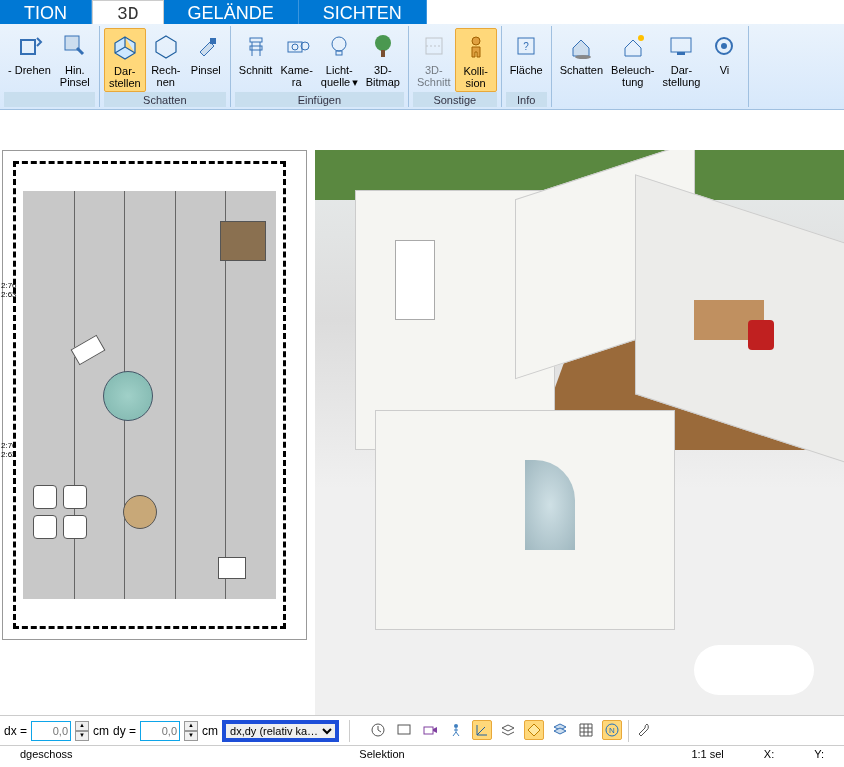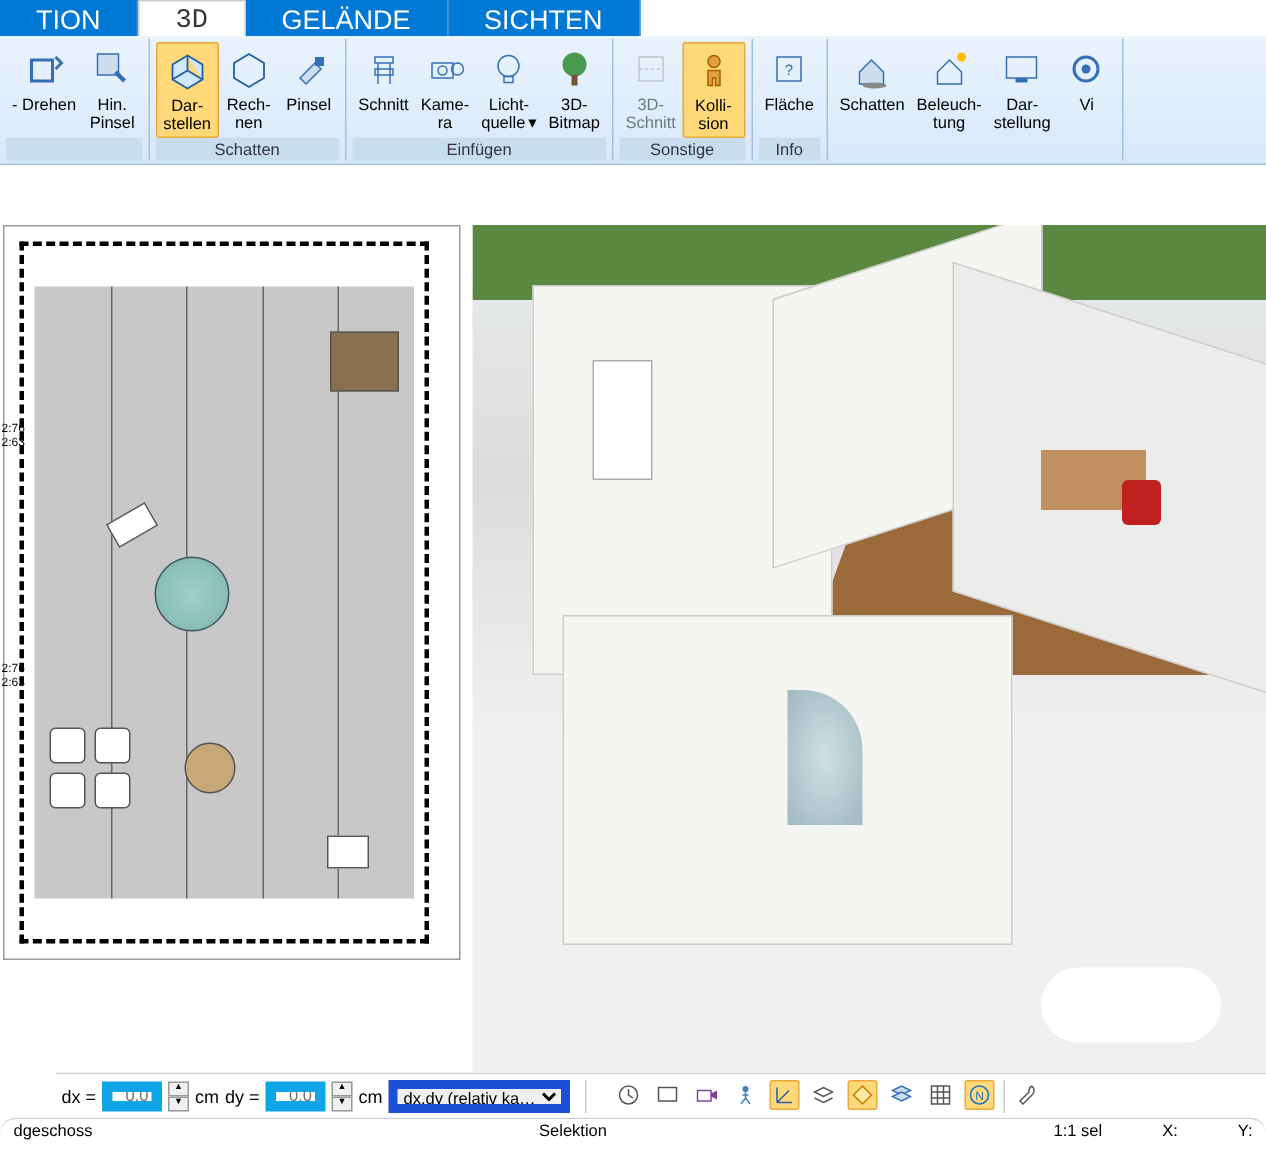--- a/index.html
+++ b/index.html
@@ -26,31 +26,31 @@
 .plan-area { position: absolute; left: 20px; right: 30px; top: 40px; bottom: 40px; background: #c8c8c8; }
 .plan-line { position: absolute; background: #666; }
 .plan-furniture { position: absolute; border: 1px solid #555; background: #fff; }
 .umbrella { position: absolute; width: 50px; height: 50px; border-radius: 50%; background: radial-gradient(#a0d0c8, #7eb5ad); border: 1px solid #456; }
 
 .view-3d { flex: 1; margin-left: 8px; position: relative; background: linear-gradient(180deg, #e8ecec 0%, #dcdcdc 30%, #f0f0f0 60%); overflow: hidden; }
 .wall { position: absolute; background: #f5f5f2; border: 1px solid #ccc; }
 .floor { position: absolute; background: #a87850; }
 .grass { position: absolute; background: #5a8840; }
 
-.coord-bar { display: flex; align-items: center; background: #fff; border-top: 1px solid #ccc; padding: 2px 4px; height: 30px; gap: 4px; margin-left: 37px; }
+.coord-bar { display: flex; align-items: center; background: #fff; border-top: 1px solid #ccc; padding: 2px 4px; height: 30px; gap: 4px; }
 .coord-label { font-size: 12px; }
-.coord-input { width: 40px; height: 20px; border: 7px solid #0ea5e9; font-size: 11px; text-align: right; padding: 0 2px; color: #999; }
+.coord-input { width: 40px; height: 20px; border: 1px solid #0ea5e9; font-size: 11px; text-align: right; padding: 0 2px; color: #999; }
 .spinner { display: flex; flex-direction: column; }
 .spinner-btn { width: 14px; height: 10px; border: 1px solid #999; font-size: 6px; line-height: 6px; text-align: center; background: #f0f0f0; cursor: pointer; }
-.coord-select { height: 22px; font-size: 11px; border: 6px solid #1d4ed8; }
+.coord-select { height: 22px; font-size: 11px; border: 4px solid #1d4ed8; }
 .toolbar-icons { display: flex; gap: 6px; margin-left: 8px; }
 .toolbar-icon { width: 20px; height: 20px; display: flex; align-items: center; justify-content: center; cursor: pointer; border-radius: 2px; }
 .toolbar-icon.active { background: #ffd87a; border: 1px solid #e8a83a; }
 
-.status-bar { display: flex; background: #fff; border-top: 1px solid #ccc; padding: 2px 9px; height: 22px; font-size: 11px; gap: 40px; border-radius: 11px; }
+.status-bar { display: flex; background: #fff; border-top: 1px solid #ccc; padding: 2px 20px; height: 22px; font-size: 11px; gap: 40px; }
 .status-cell { flex: 0 0 auto; }
 .status-spacer { flex: 1; }
 </style>
 </head>
 <body>
 
 <div class="tabs">
   <div class="tab">TION</div>
   <div class="tab inactive">3D</div>
   <div class="tab">GELÄNDE</div>

